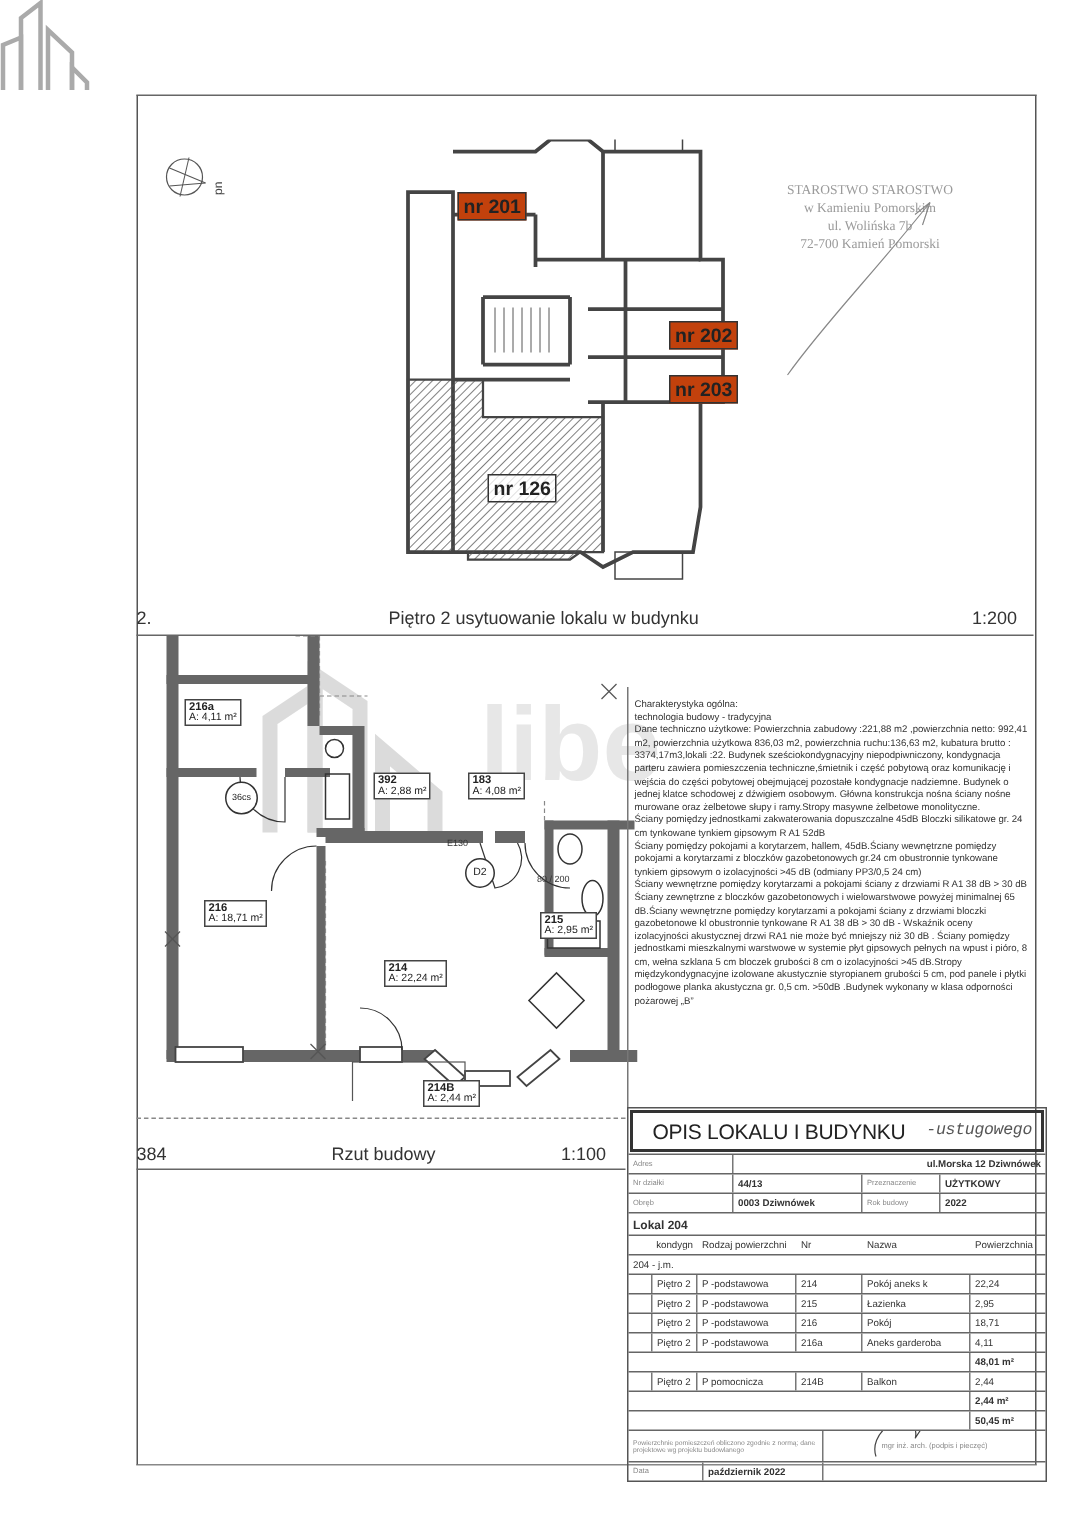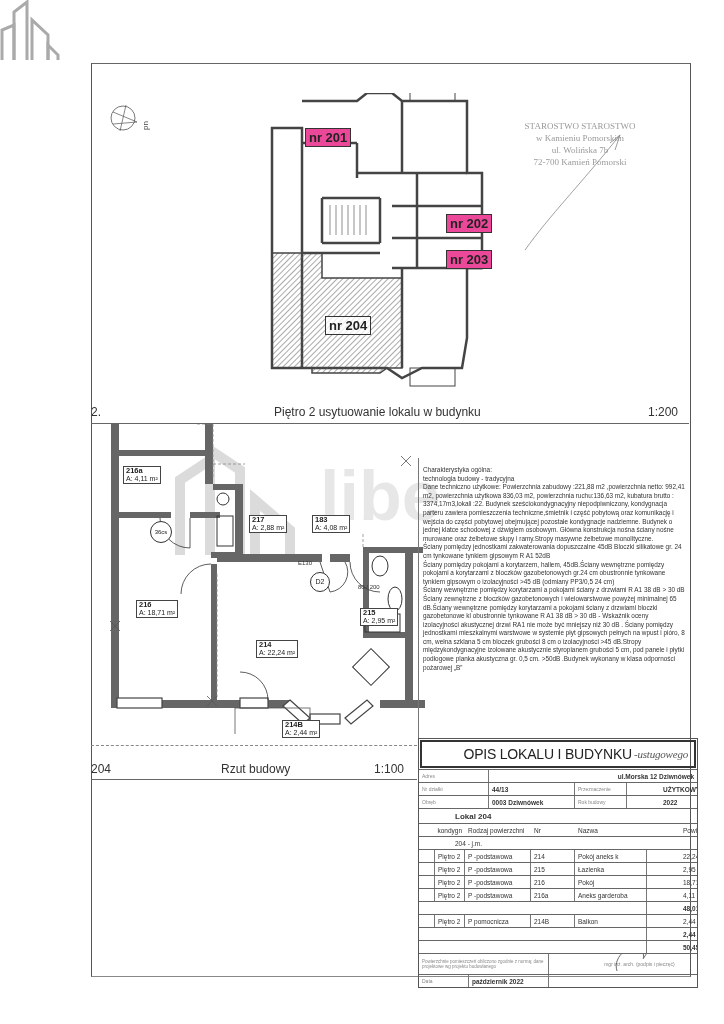--- a/index.html
+++ b/index.html
@@ -4,32 +4,32 @@
 <style>
   html,body{margin:0;padding:0;background:#fff;}
   body{width:724px;height:1024px;position:relative;overflow:hidden;font-family:"Liberation Sans",sans-serif;color:#222;}
   .abs{position:absolute;}
   .frame{position:absolute;left:91px;top:63px;width:598px;height:912px;border-left:1.5px solid #555;border-top:1.5px solid #666;border-right:1.5px solid #555;border-bottom:1px solid #888;}
   .hline{position:absolute;height:0;border-top:1px solid #666;}
   .dline{position:absolute;height:0;border-top:1px dashed #888;}
   .vline{position:absolute;width:0;border-left:1px solid #777;}
   .caption{position:absolute;font-size:12px;color:#333;white-space:nowrap;}
   .wm{position:absolute;left:0;top:0;}
-  .roomlbl{position:absolute;background:#ec4899;border:1.5px solid #333;font-weight:bold;font-size:13px;padding:0 3px;line-height:17px;}
+  .roomlbl{position:absolute;background:#c2410c;border:1.5px solid #333;font-weight:bold;font-size:13px;padding:0 3px;line-height:17px;}
   .stamp{position:absolute;font-family:"Liberation Serif",serif;color:#9a9a9a;font-size:9px;line-height:12px;text-align:center;}
   .tag{position:absolute;border:1px solid #444;background:#fff;font-size:7px;line-height:8px;padding:0 2px;}
   .tag b{display:block;font-size:7.5px;}
   .desc{position:absolute;left:423px;top:466px;width:262px;font-size:6.4px;line-height:8.6px;color:#333;}
   .desc p{margin:0;}
   .tbl{position:absolute;left:418px;top:738px;width:278px;border:1px solid #555;font-size:6.5px;color:#333;}
   .tbl-title{height:24px;border:2px solid #333;margin:1px;display:flex;align-items:center;justify-content:flex-end;padding-right:6px;font-size:14px;color:#222;letter-spacing:-0.2px;}
-  .hand{font-family:Liberation Serif, serif;font-style:italic;font-size:11px;color:#555;margin-left:2px;}
+  .hand{font-family:Liberation Mono, monospace;font-style:italic;font-size:11px;color:#555;margin-left:14px;}
   .row{display:flex;border-top:1px solid #666;height:12px;align-items:center;}
   .c{padding:0 3px;box-sizing:border-box;height:100%;display:flex;align-items:center;border-right:1px solid #777;white-space:nowrap;overflow:hidden;}
-  .c:last-child{border-right:none;margin-left:33px;}
+  .c:last-child{border-right:none;}
   .small{font-size:5px;color:#888;}
   .bold{font-weight:bold;}
   .lokal{font-size:8px;font-weight:bold;height:14px;}
 </style>
 </head>
 <body>
 
 <svg class="wm" width="80" height="70" viewBox="0 0 80 70">
   <g fill="none" stroke="#aaa" stroke-width="3">
     <path d="M2 60 V30 L14 25 V60"></path>
@@ -95,35 +95,35 @@
     <line x1="98" y1="112" x2="98" y2="142"></line>
     <line x1="104" y1="112" x2="104" y2="142"></line>
   </g>
 
   <rect x="148" y="-10" width="45" height="18" fill="none" stroke="#444" stroke-width="1"></rect>
   <rect x="148" y="275" width="45" height="18" fill="none" stroke="#444" stroke-width="1"></rect>
 </svg>
 <div class="roomlbl" style="left:305px;top:128px">nr 201</div>
 <div class="roomlbl" style="left:446px;top:214px">nr 202</div>
 <div class="roomlbl" style="left:446px;top:250px">nr 203</div>
-<div class="roomlbl" style="left:325px;top:316px;background:rgba(255,255,255,0.75)">nr 204</div>
+<div class="roomlbl" style="left:325px;top:316px;background:rgba(255,255,255,0.75)">nr 126</div>
 
 <div class="stamp" style="left:500px;top:120px;width:160px">
   <div>STAROSTWO STAROSTWO</div>
   <div>w Kamieniu Pomorskim</div>
   <div>ul. Wolińska 7b</div>
   <div>72-700 Kamień Pomorski</div>
 </div>
 <svg class="abs" style="left:520px;top:125px" width="110" height="130">
   <path d="M5 125 C30 90 60 60 100 10" fill="none" stroke="#888" stroke-width="0.8"></path>
   <path d="M100 10 L95 25 M100 10 L90 18" fill="none" stroke="#888" stroke-width="0.8"></path>
 </svg>
 
 <div class="caption" style="left:91px;top:405px">2.</div>
-<div class="caption" style="left:274px;top:405px">Piętro 2 usytuowanie lokalu w budynku</div>
+<div class="caption" style="left:259px;top:405px">Piętro 2 usytuowanie lokalu w budynku</div>
 <div class="caption" style="left:648px;top:405px">1:200</div>
 <div class="hline" style="left:91px;top:423px;width:598px"></div>
 
 <svg class="abs" style="left:105px;top:424px" width="320" height="310" viewBox="0 0 320 310">
   <g fill="#666">
 
     <rect x="6" y="0" width="8" height="282"></rect>
 
     <rect x="6" y="26" width="100" height="6"></rect>
 
@@ -186,34 +186,34 @@
     <line x1="5" y1="197" x2="15" y2="207"></line>
       <line x1="15" y1="197" x2="5" y2="207"></line>
     <line x1="296" y1="32" x2="306" y2="42"></line>
       <line x1="306" y1="32" x2="296" y2="42"></line>
     <line x1="102" y1="272" x2="112" y2="282"></line>
       <line x1="112" y1="272" x2="102" y2="282"></line>
   </g>
 </svg>
 
 <div class="tag" style="left:123px;top:466px"><b>216a</b><span>A: 4,11 m²</span></div>
-<div class="tag" style="left:249px;top:515px"><b>217</b><span>A: 2,88 m²</span></div>
+<div class="tag" style="left:249px;top:515px"><b>392</b><span>A: 2,88 m²</span></div>
 <div class="tag" style="left:312px;top:515px"><b>183</b><span>A: 4,08 m²</span></div>
 <div class="tag" style="left:136px;top:600px"><b>216</b><span>A: 18,71 m²</span></div>
 <div class="tag" style="left:256px;top:640px"><b>214</b><span>A: 22,24 m²</span></div>
 <div class="tag" style="left:360px;top:608px"><b>215</b><span>A: 2,95 m²</span></div>
 <div class="tag" style="left:282px;top:720px"><b>214B</b><span>A: 2,44 m²</span></div>
 
 <div class="abs" style="left:150px;top:521px;width:20px;height:20px;border:1px solid #333;border-radius:50%;font-size:6px;line-height:20px;text-align:center;background:#fff">36cs</div>
 <div class="abs" style="left:310px;top:572px;width:18px;height:18px;border:1px solid #333;border-radius:50%;font-size:7px;line-height:18px;text-align:center;background:#fff">D2</div>
 <div class="abs" style="left:298px;top:560px;font-size:6px;color:#333">E130</div>
 <div class="abs" style="left:358px;top:584px;font-size:6px;color:#333">80 / 200</div>
 
 <div class="dline" style="left:91px;top:745px;width:326px"></div>
-<div class="caption" style="left:91px;top:762px">204</div>
+<div class="caption" style="left:91px;top:762px">384</div>
 <div class="caption" style="left:221px;top:762px">Rzut budowy</div>
 <div class="caption" style="left:374px;top:762px">1:100</div>
 <div class="hline" style="left:91px;top:779px;width:326px"></div>
 
 <div class="vline" style="left:418px;top:458px;height:280px"></div>
 <div class="desc">
   <p>Charakterystyka ogólna:</p>
   <p>technologia budowy - tradycyjna</p>
   <p>Dane techniczno użytkowe: Powierzchnia zabudowy :221,88 m2 ,powierzchnia netto: 992,41 m2, powierzchnia użytkowa 836,03 m2, powierzchnia ruchu:136,63 m2, kubatura brutto : 3374,17m3,lokali :22. Budynek sześciokondygnacyjny niepodpiwniczony, kondygnacja parteru zawiera pomieszczenia techniczne,śmietnik i część pobytową oraz komunikację i wejścia do części pobytowej obejmującej pozostałe kondygnacje nadziemne. Budynek o jednej klatce schodowej z dźwigiem osobowym. Główna konstrukcja nośna ściany nośne murowane oraz żelbetowe słupy i ramy.Stropy masywne żelbetowe monolityczne.</p>
   <p>Ściany pomiędzy jednostkami zakwaterowania dopuszczalne 45dB Bloczki silikatowe gr. 24 cm tynkowane tynkiem gipsowym R A1 52dB</p>

